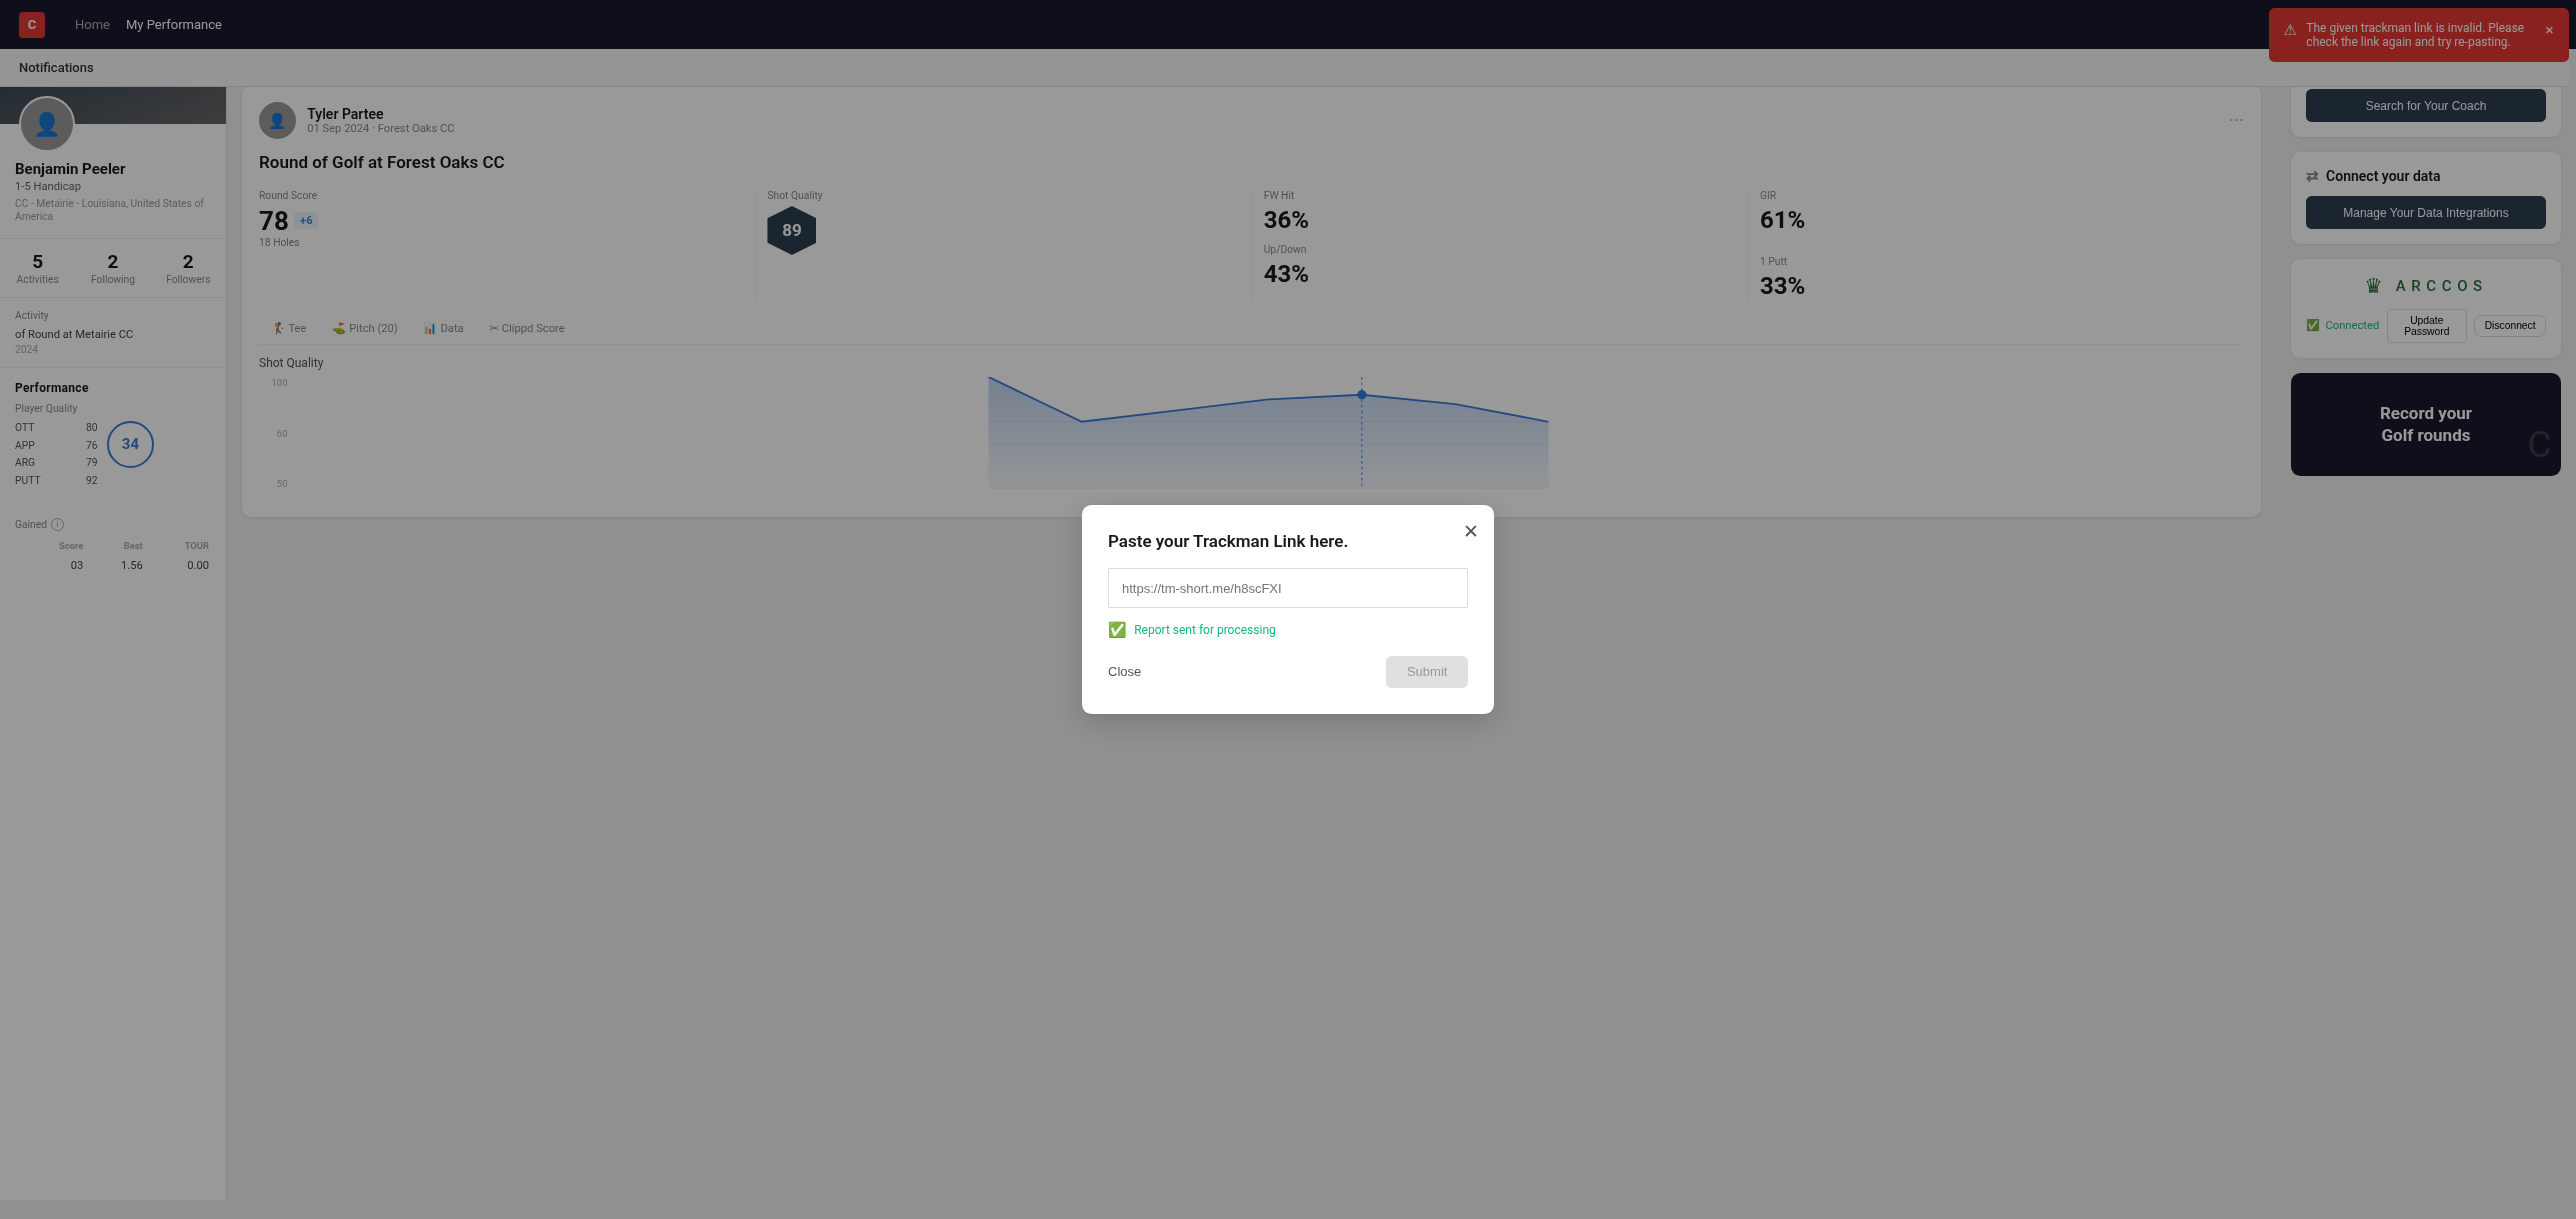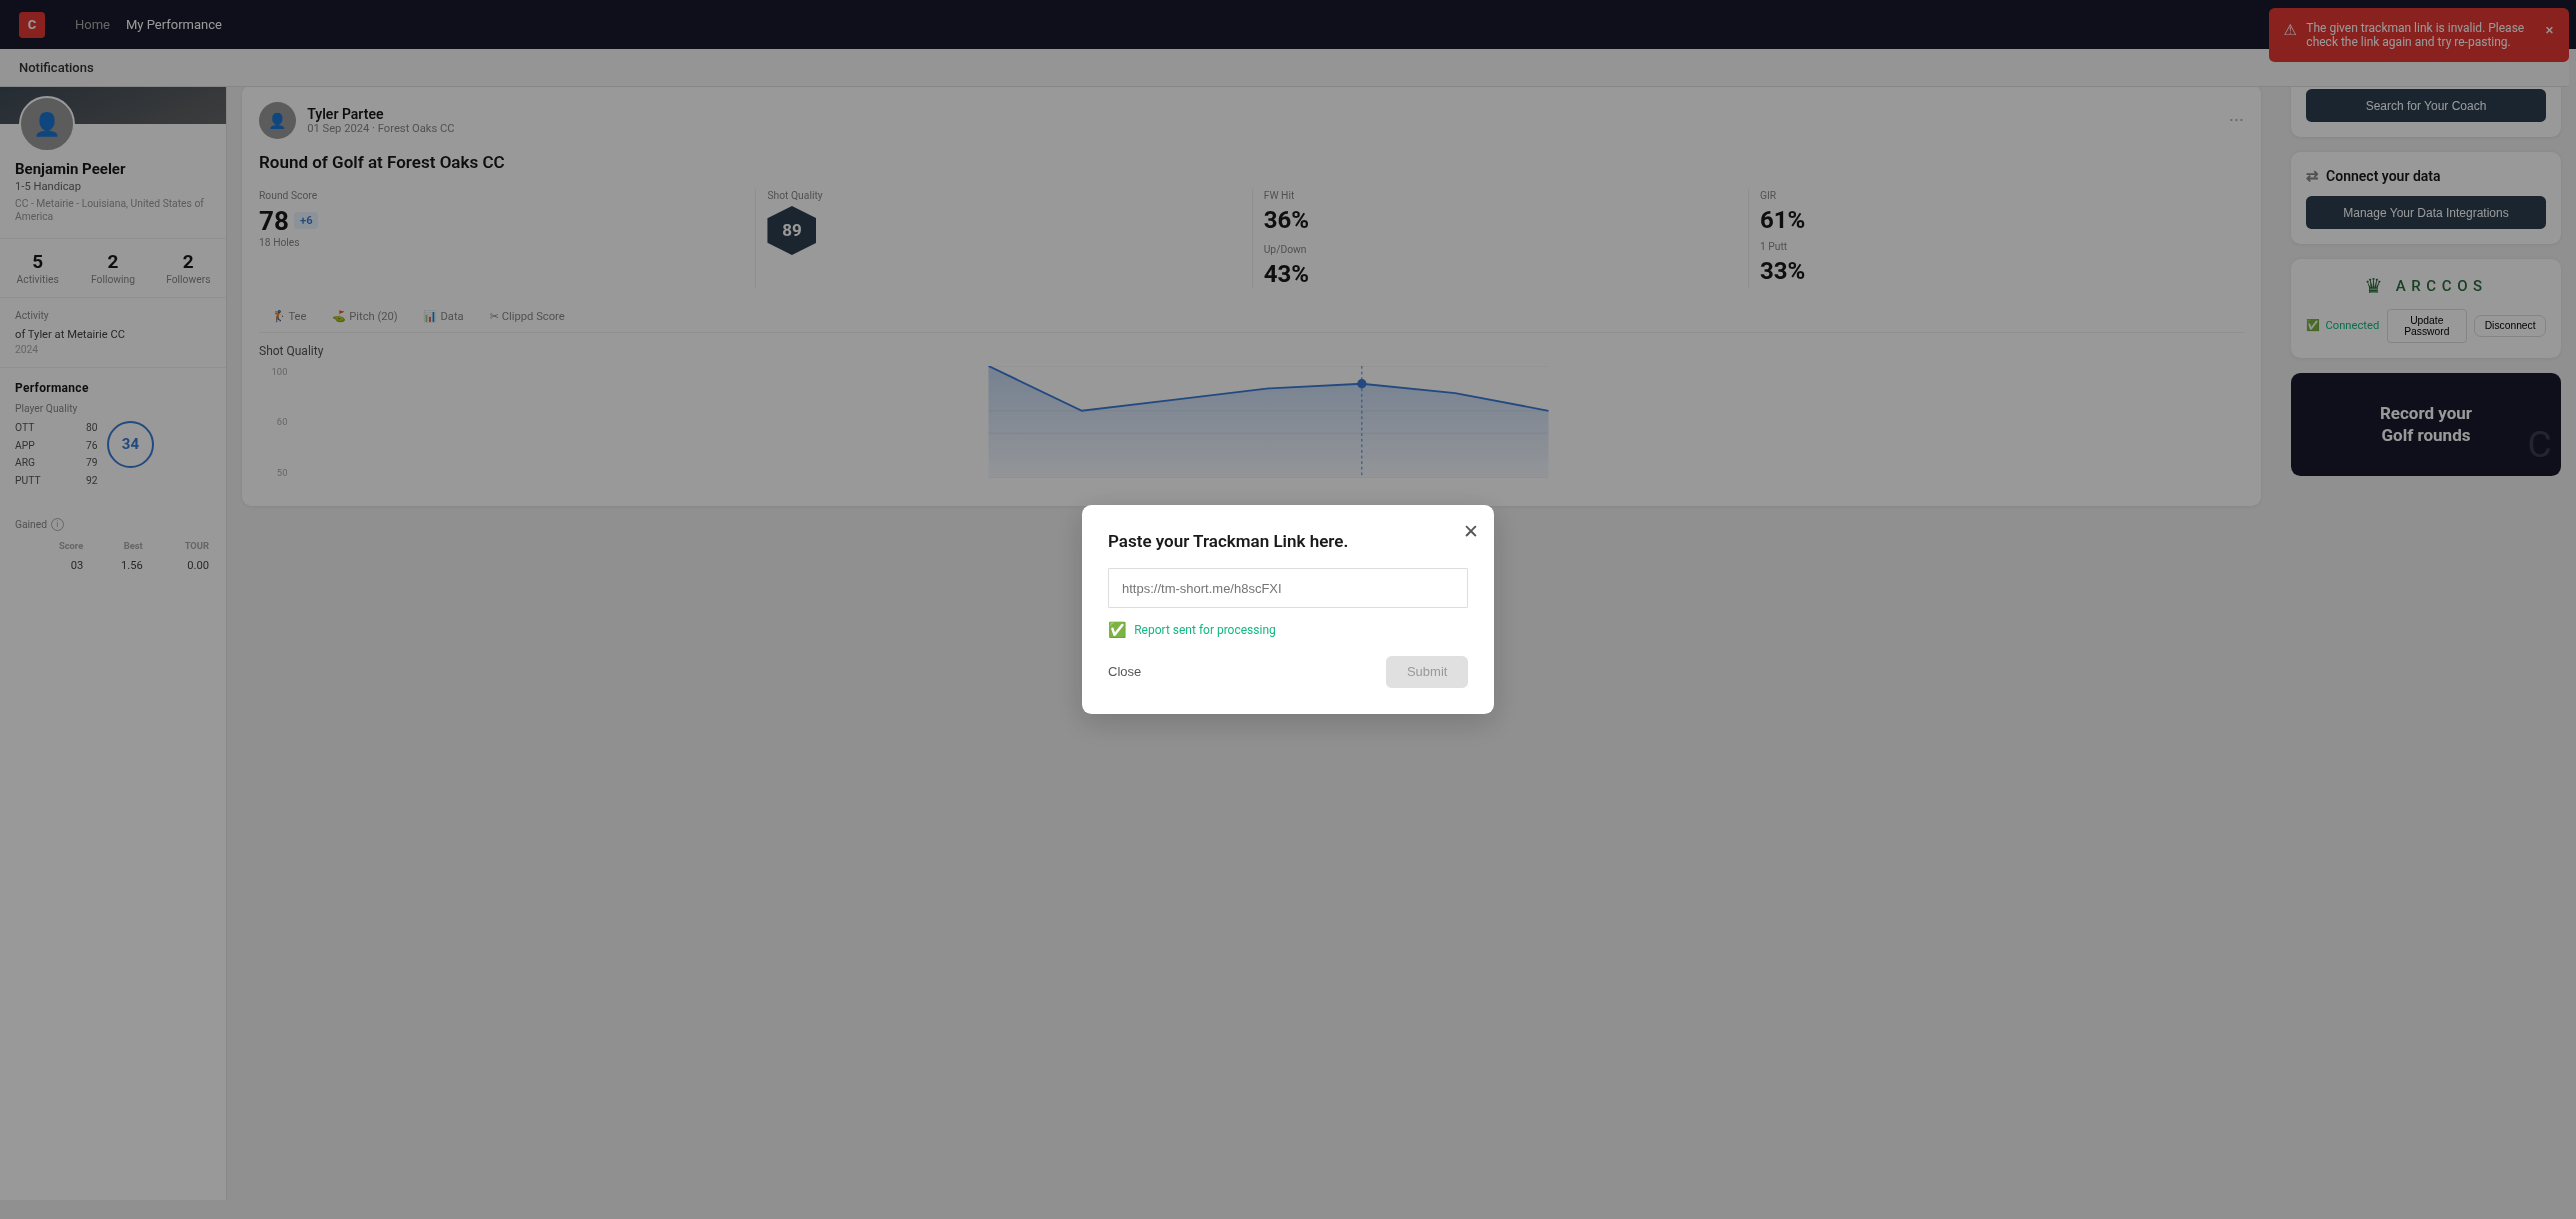--- a/index.html
+++ b/index.html
@@ -584,21 +584,21 @@
         <div class="sidebar-stat-num">2</div>
         <div class="sidebar-stat-label">Following</div>
       </div>
       <div class="sidebar-stat">
         <div class="sidebar-stat-num">2</div>
         <div class="sidebar-stat-label">Followers</div>
       </div>
     </div>
     <div class="sidebar-activity">
       <div class="sidebar-activity-title">Activity</div>
-      <div class="sidebar-activity-text">of Tyler at Metairie CC</div>
+      <div class="sidebar-activity-text">of Round at Metairie CC</div>
       <div class="sidebar-activity-date">2024</div>
     </div>
 
     <div class="sidebar-section-title">Performance</div>
     <div class="sidebar-performance">
       <div class="perf-label" style="display:flex;align-items:center;gap:3.7px;">Player Quality</div>
       <div class="perf-right">
         <div>
           <div class="perf-row">
             <span class="perf-row-label">OTT</span>
@@ -705,21 +705,21 @@
           <div style="margin-bottom:9.4px;">
             <div class="feed-stat-label">FW Hit</div>
             <div class="feed-stat-value stat-pct">36%</div>
           </div>
           <div>
             <div class="feed-stat-label">Up/Down</div>
             <div class="feed-stat-value stat-pct">43%</div>
           </div>
         </div>
         <div class="feed-stat-block">
-          <div style="margin-bottom:6px;">
+          <div style="margin-bottom:21px;">
             <div class="feed-stat-label">GIR</div>
             <div class="feed-stat-value stat-pct">61%</div>
           </div>
           <div>
             <div class="feed-stat-label">1 Putt</div>
             <div class="feed-stat-value stat-pct">33%</div>
           </div>
         </div>
       </div>
 

